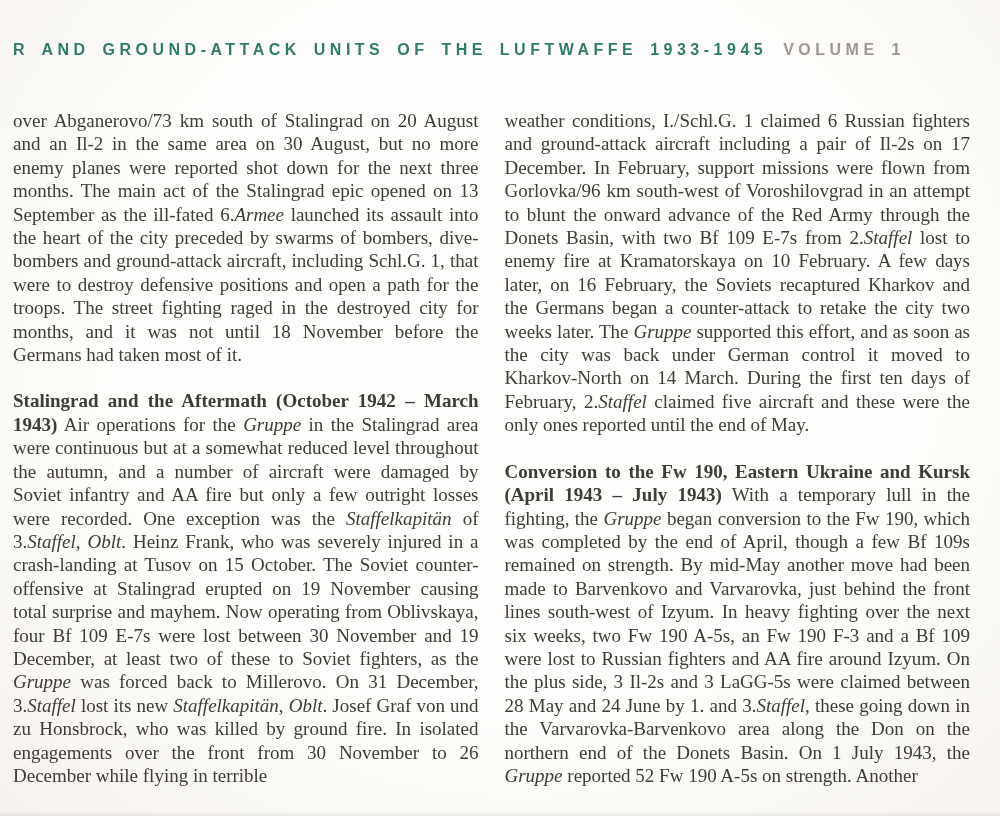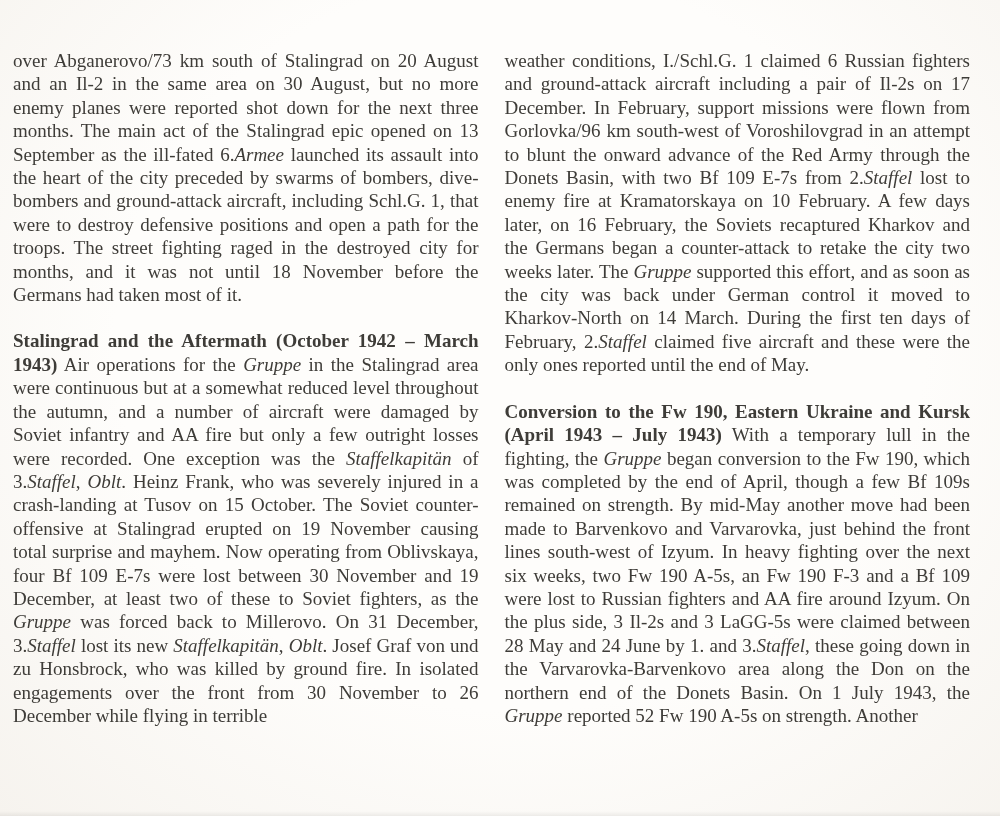--- a/index.html
+++ b/index.html
@@ -59,20 +59,23 @@
   p.body-para:last-child { margin-bottom: 12px; }
 
   .para-heading { font-weight: bold; }
   .column i { font-style: italic; }
 </style>
 </head>
 <body>
 
 <div class="page">
 
+  <header class="running-head">
+    <span class="head-title">R AND GROUND-ATTACK UNITS OF THE LUFTWAFFE 1933-1945</span><span class="head-volume">VOLUME 1</span>
+  </header>
 
   <main class="columns">
     <section class="column" id="col-left">
         <p class="body-para"><span>over Abganerovo/73 km south of Stalingrad on 20 August and an Il-2 in the same area on 30 August, but no more enemy planes were reported shot down for the next three months. The main act of the Stalingrad epic opened on 13 September as the ill-fated 6.</span><i>Armee</i><span> launched its assault into the heart of the city preceded by swarms of bombers, dive-bombers and ground-attack aircraft, including Schl.G. 1, that were to destroy defensive positions and open a path for the troops. The street fighting raged in the destroyed city for months, and it was not until 18 November before the Germans had taken most of it.</span></p>
         <p class="body-para"><b class="para-heading">Stalingrad and the Aftermath (October 1942 – March 1943)</b><span> Air operations for the </span><i>Gruppe</i><span> in the Stalingrad area were continuous but at a somewhat reduced level throughout the autumn, and a number of aircraft were damaged by Soviet infantry and AA fire but only a few outright losses were recorded. One exception was the </span><i>Staffelkapitän</i><span> of 3.</span><i>Staffel</i><span>, </span><i>Oblt</i><span>. Heinz Frank, who was severely injured in a crash-landing at Tusov on 15 October. The Soviet counter-offensive at Stalingrad erupted on 19 November causing total surprise and mayhem. Now operating from Oblivskaya, four Bf 109 E-7s were lost between 30 November and 19 December, at least two of these to Soviet fighters, as the </span><i>Gruppe</i><span> was forced back to Millerovo. On 31 December, 3.</span><i>Staffel</i><span> lost its new </span><i>Staffelkapitän</i><span>, </span><i>Oblt</i><span>. Josef Graf von und zu Honsbrock, who was killed by ground fire. In isolated engagements over the front from 30 November to 26 December while flying in terrible</span></p>
       </section>
     <section class="column" id="col-right">
         <p class="body-para"><span>weather conditions, I./Schl.G. 1 claimed 6 Russian fighters and ground-attack aircraft including a pair of Il-2s on 17 December. In February, support missions were flown from Gorlovka/96 km south-west of Voroshilovgrad in an attempt to blunt the onward advance of the Red Army through the Donets Basin, with two Bf 109 E-7s from 2.</span><i>Staffel</i><span> lost to enemy fire at Kramatorskaya on 10 February. A few days later, on 16 February, the Soviets recaptured Kharkov and the Germans began a counter-attack to retake the city two weeks later. The </span><i>Gruppe</i><span> supported this effort, and as soon as the city was back under German control it moved to Kharkov-North on 14 March. During the first ten days of February, 2.</span><i>Staffel</i><span> claimed five aircraft and these were the only ones reported until the end of May.</span></p>
         <p class="body-para"><b class="para-heading">Conversion to the Fw 190, Eastern Ukraine and Kursk (April 1943 – July 1943)</b><span> With a temporary lull in the fighting, the </span><i>Gruppe</i><span> began conversion to the Fw 190, which was completed by the end of April, though a few Bf 109s remained on strength. By mid-May another move had been made to Barvenkovo and Varvarovka, just behind the front lines south-west of Izyum. In heavy fighting over the next six weeks, two Fw 190 A-5s, an Fw 190 F-3 and a Bf 109 were lost to Russian fighters and AA fire around Izyum. On the plus side, 3 Il-2s and 3 LaGG-5s were claimed between 28 May and 24 June by 1. and 3.</span><i>Staffel</i><span>, these going down in the Varvarovka-Barvenkovo area along the Don on the northern end of the Donets Basin. On 1 July 1943, the </span><i>Gruppe</i><span> reported 52 Fw 190 A-5s on strength. Another</span></p>
       </section>

